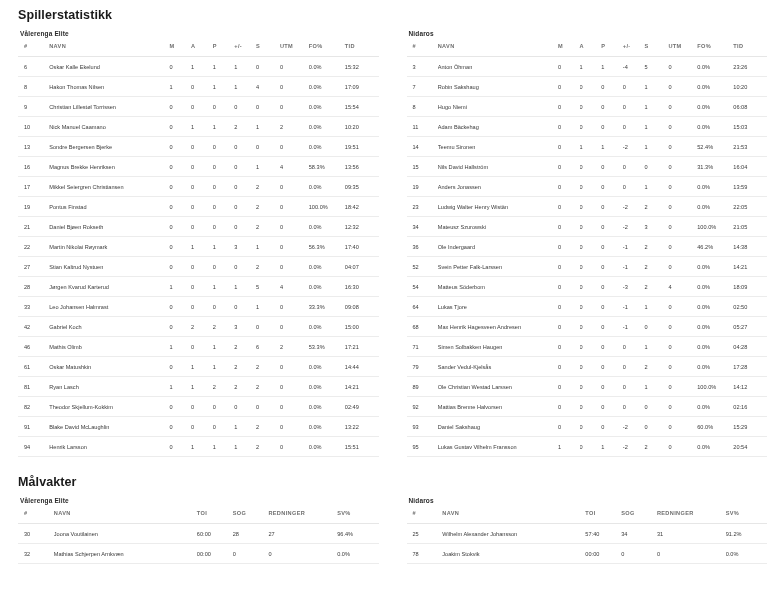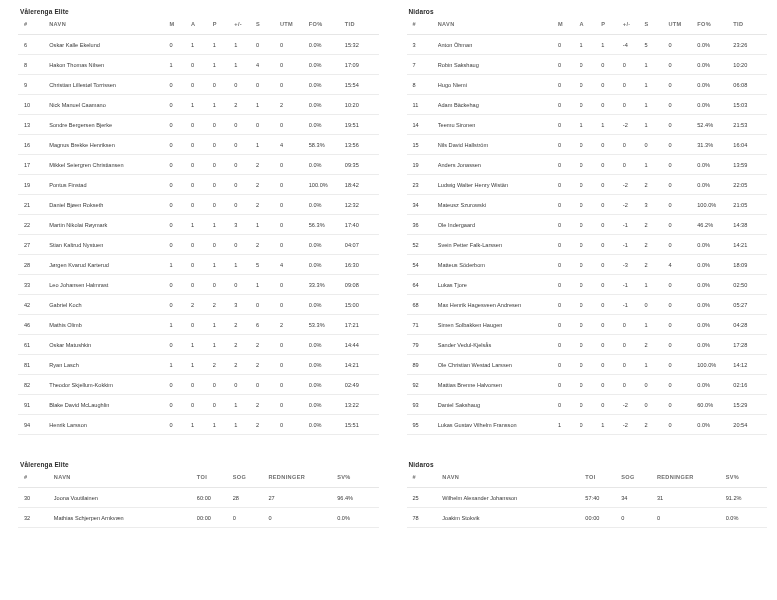--- a/index.html
+++ b/index.html
@@ -90,20 +90,23 @@
   .heading-wrap { padding-left: 18px; }
   h2.section-title.top { padding-top: 8px; }
   .goalies-section { margin-top: 18px; }
   .goalies-section .team-name { margin-top: 8px; }
 </style>
 </head>
 <body>
 
 <div class="page">
 
+  <div class="heading-wrap">
+    <h2 class="section-title top">Spillerstatistikk</h2>
+  </div>
 
   <div class="teams-row block-skaters">
 
     <div class="team-col">
       <div class="team-name">Vålerenga Elite</div>
       <table class="stats">
         <thead>
           <tr>
             <th class="c-num">#</th>
             <th class="c-name">NAVN</th>
@@ -620,20 +623,23 @@
               <td class="c-fo">0.0%</td>
               <td class="c-tid">20:54</td>
             </tr>
           </tbody>
       </table>
     </div>
 
   </div>
 
   <div class="goalies-section">
+    <div class="heading-wrap">
+      <h2 class="section-title">Målvakter</h2>
+    </div>
 
     <div class="teams-row">
 
       <div class="team-col">
         <div class="team-name">Vålerenga Elite</div>
         <table class="stats">
           <thead>
             <tr>
               <th class="g-num">#</th>
               <th class="g-name">NAVN</th>

